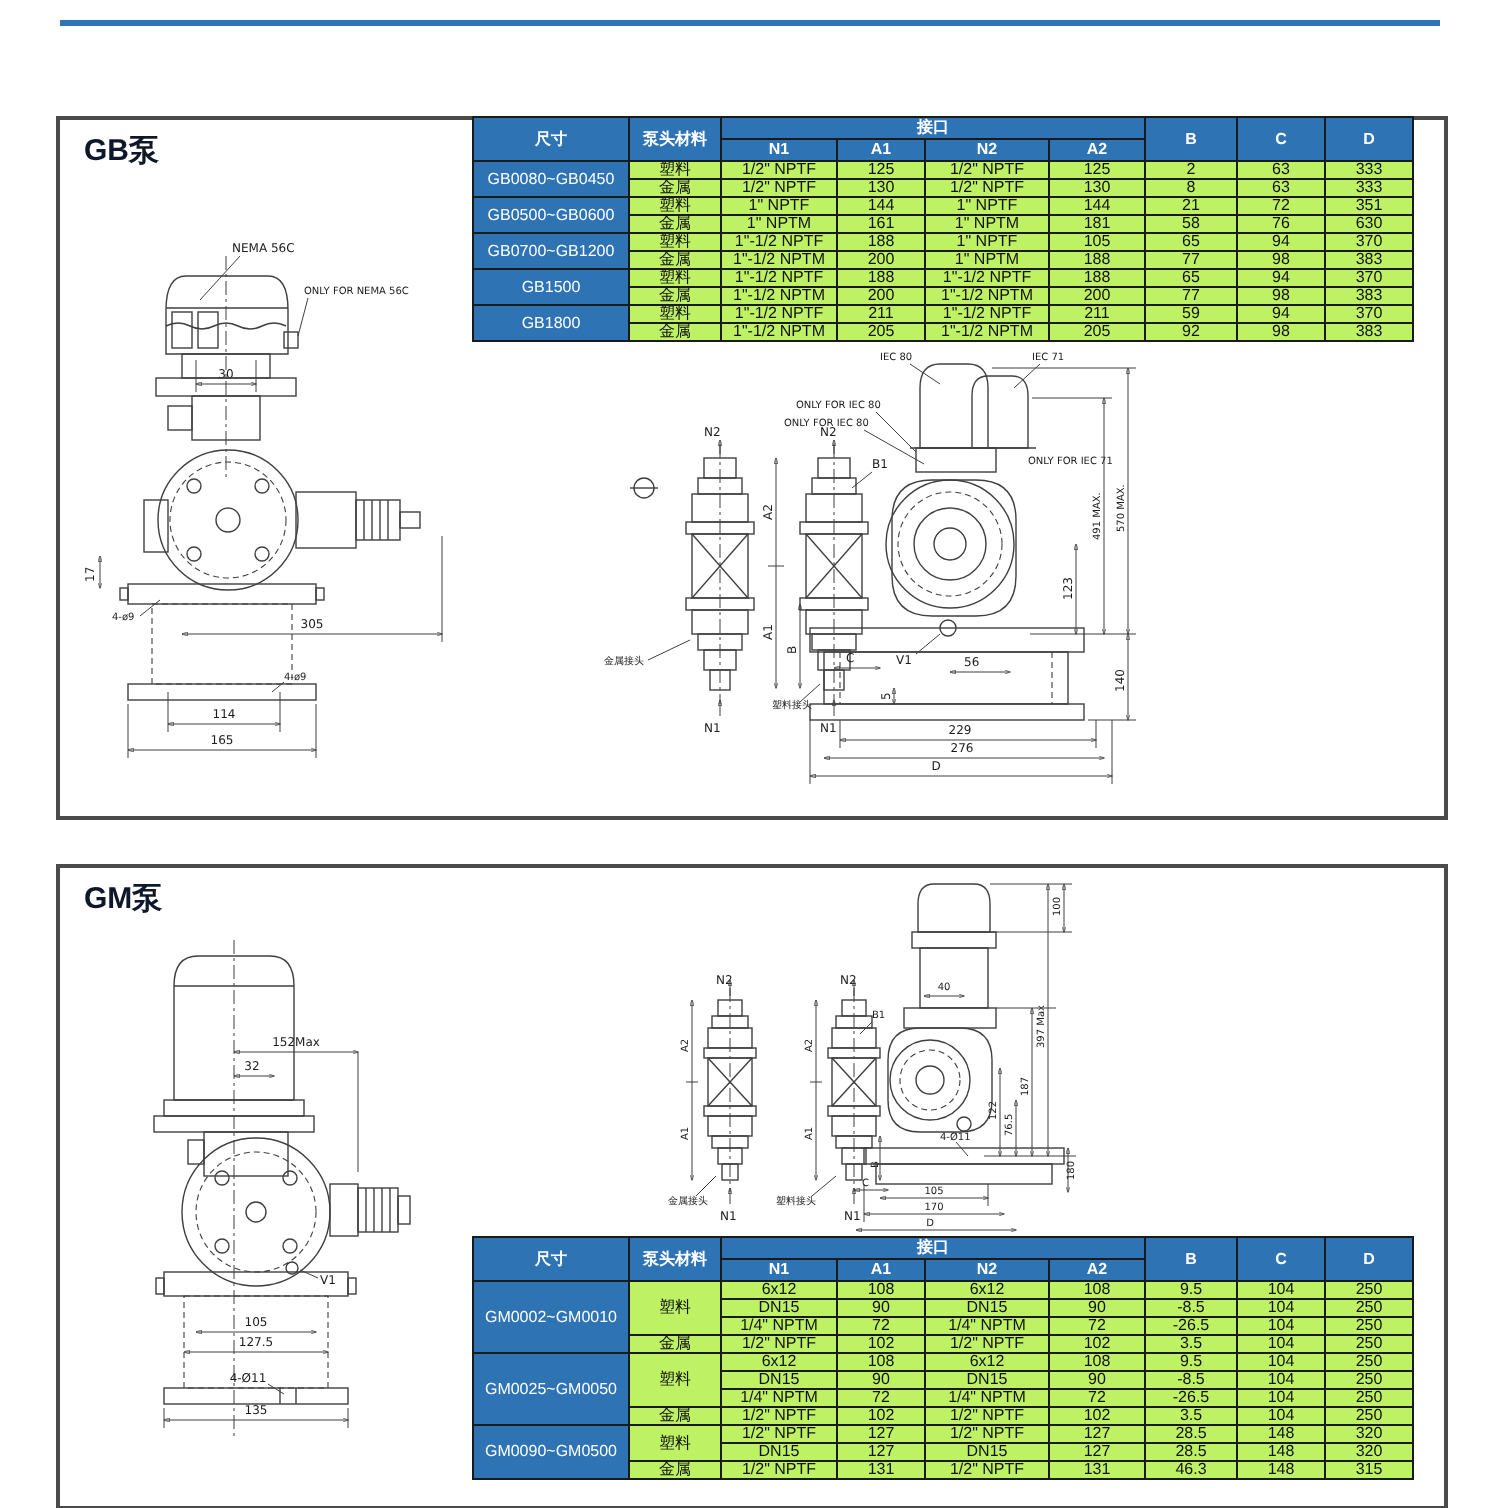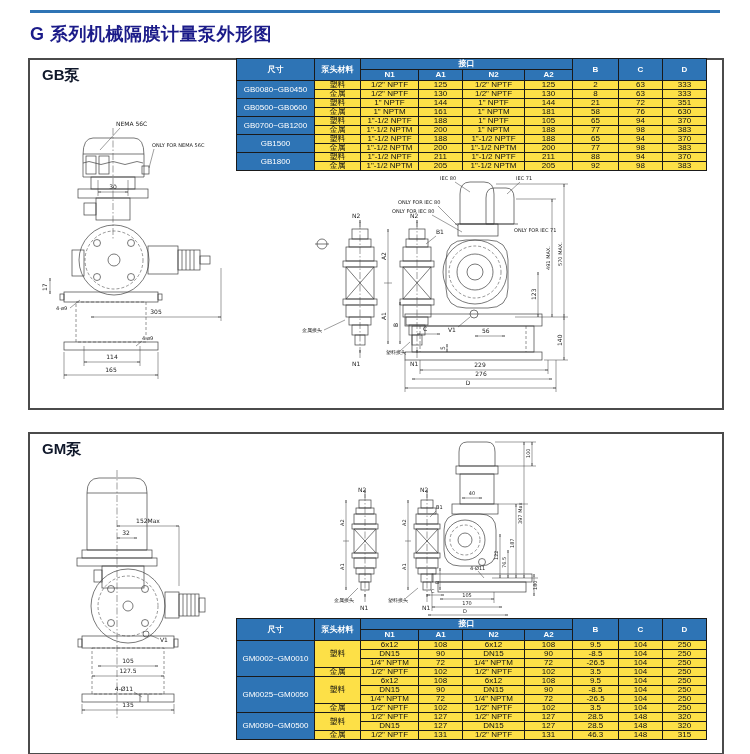--- a/index.html
+++ b/index.html
@@ -10,21 +10,21 @@
            color:var(--navy,#1b1b89); letter-spacing:0.5px; }
   .panel { position:absolute; left:28px; width:692px; border:2px solid #4b4b4b; background:#fff; }
   .panel.gb { top:58px; height:348px; }
   .panel.gm { top:432px; height:319px; }
   .panel-label { position:absolute; left:12px; top:6px; font-size:15px; font-weight:bold; color:#0f172a; }
 
   
   .tbl-mount { position:absolute; }
   .gb-tbl { left:206px; top:-2px; }
   .gm-tbl { left:206px; top:184px; }
-  table.spec-table { border-collapse:collapse; table-layout:fixed; border:1.5px solid #111; background:#fde047;padding-left:20px; }
+  table.spec-table { border-collapse:collapse; table-layout:fixed; border:1.5px solid #111; background:#bef264;padding-left:20px; }
   table.spec-table th, table.spec-table td {
     border:1px solid #1a1a1a; text-align:center; vertical-align:middle;
     padding:0 1px; font-size:8px; line-height:1; height:8px;
     white-space:nowrap; overflow:hidden; }
   table.spec-table thead th { background:var(--accent,#2e74b5); color:#fff; font-weight:bold; height:10px; }
   table.spec-table td.size { background:var(--accent,#2e74b5); color:#fff; font-weight:normal; }
   table.spec-table td { color:#111; }
 
   
   .draw { position:absolute; }
@@ -35,21 +35,20 @@
   .draw .dim, .draw .ldr, .draw .ext { stroke-width:0.5; }
   .draw text { font:6px "DejaVu Sans","Liberation Sans",sans-serif; fill:#1c1c1c; stroke:none; }
   .draw text.s5 { font-size:5px; }
   .draw text.mid { text-anchor:middle; }
 </style>
 </head>
 <body>
 
 <div class="page">
   <div class="top-rule"></div>
-  <h1 class="title">G 系列机械隔膜计量泵外形图</h1>
 
   <section class="panel gb">
     <div class="panel-label">GB泵</div>
 
     <svg class="draw" style="left:6px; top:50px;" width="205" height="280" viewBox="0 0 205 280">
       <defs>
         <marker id="gbf-ar" viewBox="0 0 6 4" markerWidth="6" markerHeight="4" refX="5.5" refY="2" orient="auto-start-reverse">
           <path d="M0,0 L6,2 L0,4 Z" fill="#3f3f3f" stroke="none"></path>
         </marker>
       </defs>
@@ -341,21 +340,21 @@
               <td>98</td>
               <td>383</td>
             </tr>
             <tr>
               <td class="size" rowspan="2">GB1800</td>
               <td rowspan="1">塑料</td>
               <td>1"-1/2 NPTF</td>
               <td>211</td>
               <td>1"-1/2 NPTF</td>
               <td>211</td>
-              <td>88</td>
+              <td>59</td>
               <td>94</td>
               <td>370</td>
             </tr>
             <tr>
               <td rowspan="1">金属</td>
               <td>1"-1/2 NPTM</td>
               <td>205</td>
               <td>1"-1/2 NPTM</td>
               <td>205</td>
               <td>92</td>

